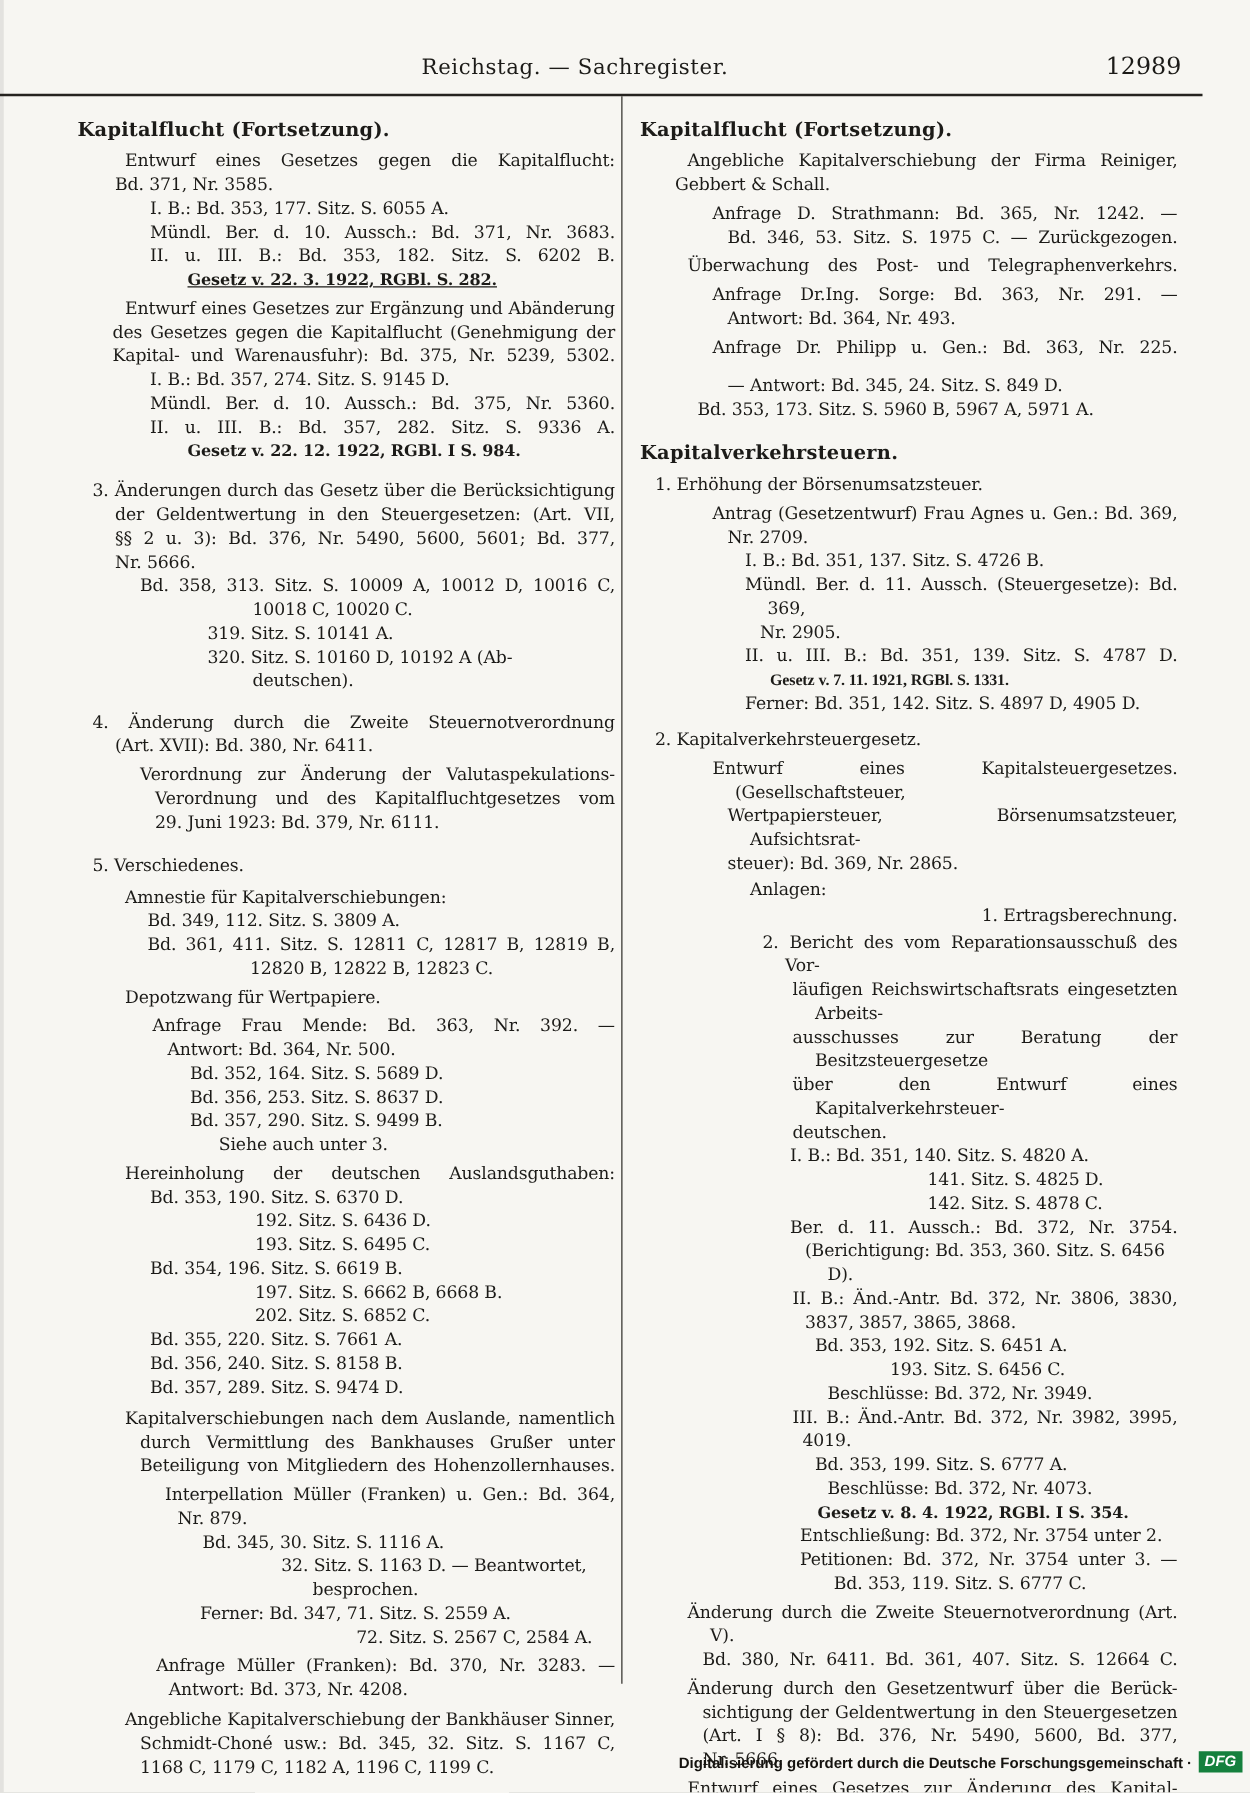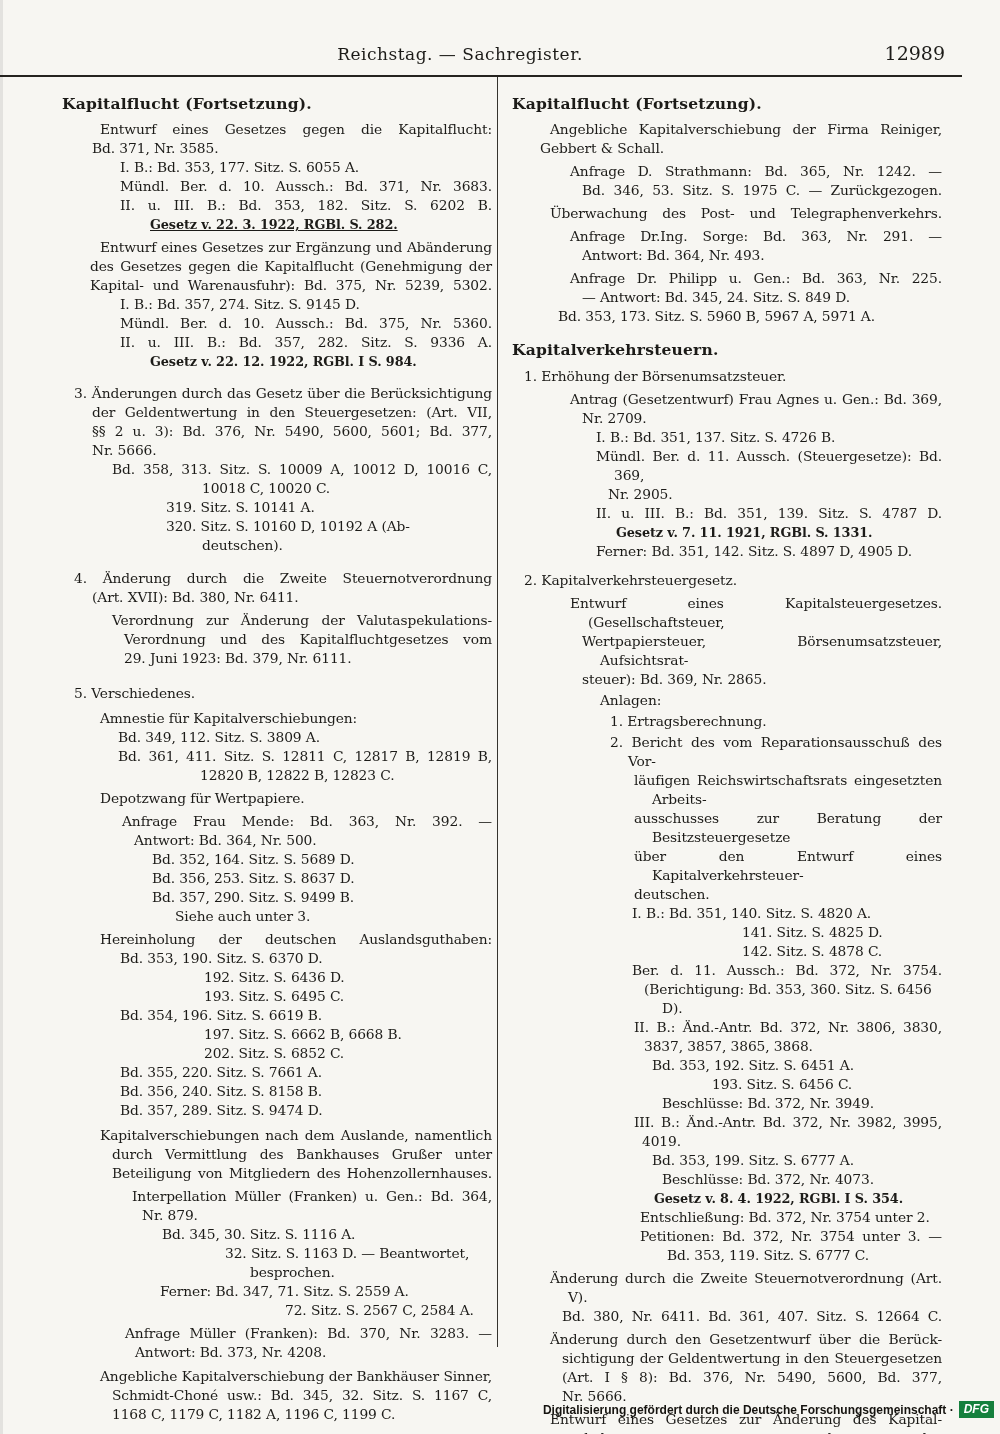--- a/index.html
+++ b/index.html
@@ -130,38 +130,38 @@
   <div class="col col-right">
       <div class="ln s-b" style="padding-left: 18px; text-indent: -18px;">Kapitalflucht (Fortsetzung).</div>
       <div class="ln j" style="padding-left: 56px; text-indent: -18px; margin-top: 7px;">Angebliche Kapitalverschiebung der Firma Reiniger,</div>
       <div class="ln" style="padding-left: 46px; text-indent: -18px;">Gebbert &amp; Schall.</div>
       <div class="ln j" style="padding-left: 76px; text-indent: -18px; margin-top: 4px;">Anfrage D. Strathmann: Bd. 365, Nr. 1242. —</div>
       <div class="ln j" style="padding-left: 88px; text-indent: -18px;">Bd. 346, 53. Sitz. S. 1975 C. — Zurückgezogen.</div>
       <div class="ln j" style="padding-left: 56px; text-indent: -18px; margin-top: 4px;">Überwachung des Post- und Telegraphenverkehrs.</div>
       <div class="ln j" style="padding-left: 76px; text-indent: -18px; margin-top: 4px;">Anfrage Dr.Ing. Sorge: Bd. 363, Nr. 291. —</div>
       <div class="ln" style="padding-left: 88px; text-indent: -18px;">Antwort: Bd. 364, Nr. 493.</div>
       <div class="ln j" style="padding-left: 76px; text-indent: -18px; margin-top: 4px;">Anfrage Dr. Philipp u. Gen.: Bd. 363, Nr. 225.</div>
-      <div class="ln" style="padding-left: 88px; text-indent: -18px;">— Antwort: Bd. 345, 24. Sitz. S. 849 D.</div>
+      <div class="ln" style="padding-left: 88px; text-indent: -18px; margin-top: 12px;">— Antwort: Bd. 345, 24. Sitz. S. 849 D.</div>
       <div class="ln" style="padding-left: 64px; text-indent: -18px;">Bd. 353, 173. Sitz. S. 5960 B, 5967 A, 5971 A.</div>
       <div class="ln s-b" style="padding-left: 18px; text-indent: -18px; margin-top: 14px;">Kapitalverkehrsteuern.</div>
       <div class="ln" style="padding-left: 30px; text-indent: -18px; margin-top: 8px;">1. Erhöhung der Börsenumsatzsteuer.</div>
       <div class="ln j" style="padding-left: 76px; text-indent: -18px; margin-top: 4px;">Antrag (Gesetzentwurf) Frau Agnes u. Gen.: Bd. 369,</div>
       <div class="ln" style="padding-left: 88px; text-indent: -18px;">Nr. 2709.</div>
       <div class="ln" style="padding-left: 102px; text-indent: -18px;">I. B.: Bd. 351, 137. Sitz. S. 4726 B.</div>
       <div class="ln j" style="padding-left: 102px; text-indent: -18px;">Mündl. Ber. d. 11. Aussch. (Steuergesetze): Bd. 369,</div>
       <div class="ln" style="padding-left: 114px; text-indent: -18px;">Nr. 2905.</div>
       <div class="ln j" style="padding-left: 102px; text-indent: -18px;">II. u. III. B.: Bd. 351, 139. Sitz. S. 4787 D.</div>
-      <div class="ln s-g" style="padding-left: 122px; text-indent: -18px;">Gesetz v. 7. 11. 1921, RGBl. S. 1331.</div>
+      <div class="ln s-g" style="padding-left: 122px; text-indent: -18px; font-family: Liberation Serif, serif;">Gesetz v. 7. 11. 1921, RGBl. S. 1331.</div>
       <div class="ln" style="padding-left: 102px; text-indent: -18px;">Ferner: Bd. 351, 142. Sitz. S. 4897 D, 4905 D.</div>
       <div class="ln" style="padding-left: 30px; text-indent: -18px; margin-top: 10px;">2. Kapitalverkehrsteuergesetz.</div>
       <div class="ln j" style="padding-left: 76px; text-indent: -18px; margin-top: 4px;">Entwurf eines Kapitalsteuergesetzes. (Gesellschaftsteuer,</div>
       <div class="ln j" style="padding-left: 88px; text-indent: -18px;">Wertpapiersteuer, Börsenumsatzsteuer, Aufsichtsrat-</div>
       <div class="ln" style="padding-left: 88px; text-indent: -18px;">steuer): Bd. 369, Nr. 2865.</div>
       <div class="ln" style="padding-left: 106px; text-indent: -18px; margin-top: 2px;">Anlagen:</div>
-      <div class="ln" style="padding-left: 116px; text-indent: -18px; margin-top: 2px;">1. Ertragsberechnung.</div>
+      <div class="ln" style="padding-left: 116px; text-indent: -18px; margin-top: 2px; text-align: right;">1. Ertragsberechnung.</div>
       <div class="ln j" style="padding-left: 116px; text-indent: -18px; margin-top: 2px;">2. Bericht des vom Reparationsausschuß des Vor-</div>
       <div class="ln j" style="padding-left: 140px; text-indent: -18px;">läufigen Reichswirtschaftsrats eingesetzten Arbeits-</div>
       <div class="ln j" style="padding-left: 140px; text-indent: -18px;">ausschusses zur Beratung der Besitzsteuergesetze</div>
       <div class="ln j" style="padding-left: 140px; text-indent: -18px;">über den Entwurf eines Kapitalverkehrsteuer-</div>
       <div class="ln" style="padding-left: 140px; text-indent: -18px;">deutschen.</div>
       <div class="ln" style="padding-left: 138px; text-indent: -18px;">I. B.: Bd. 351, 140. Sitz. S. 4820 A.</div>
       <div class="ln" style="padding-left: 248px; text-indent: -18px;">141. Sitz. S. 4825 D.</div>
       <div class="ln" style="padding-left: 248px; text-indent: -18px;">142. Sitz. S. 4878 C.</div>
       <div class="ln j" style="padding-left: 138px; text-indent: -18px;">Ber. d. 11. Aussch.: Bd. 372, Nr. 3754.</div>
       <div class="ln" style="padding-left: 150px; text-indent: -18px;">(Berichtigung: Bd. 353, 360. Sitz. S. 6456 D).</div>

